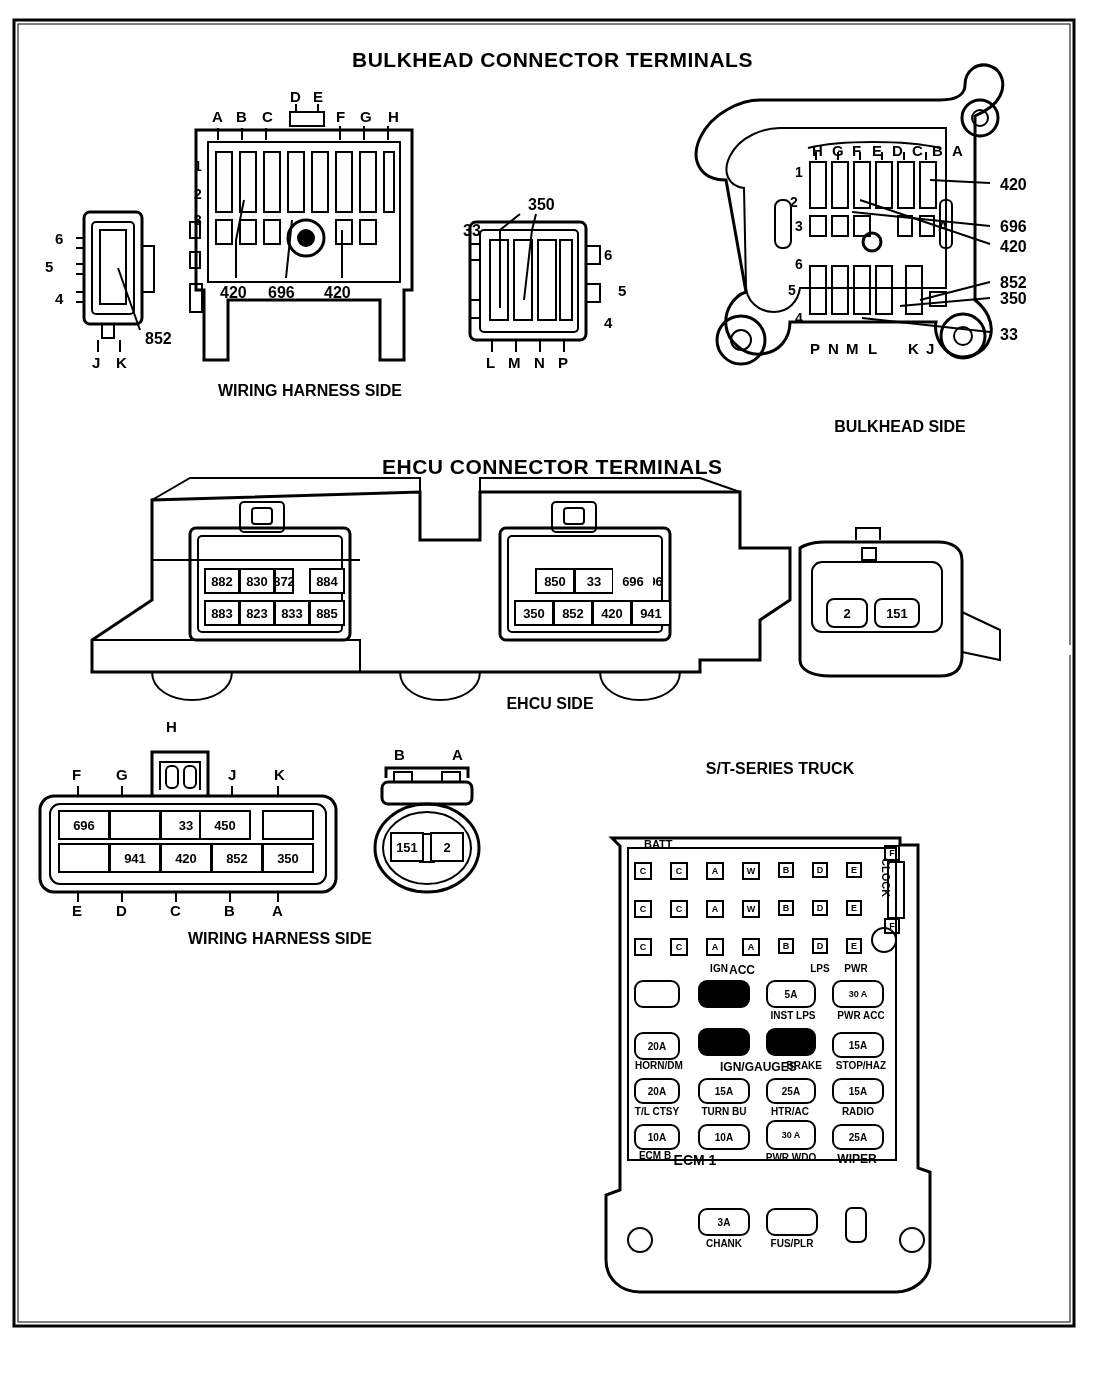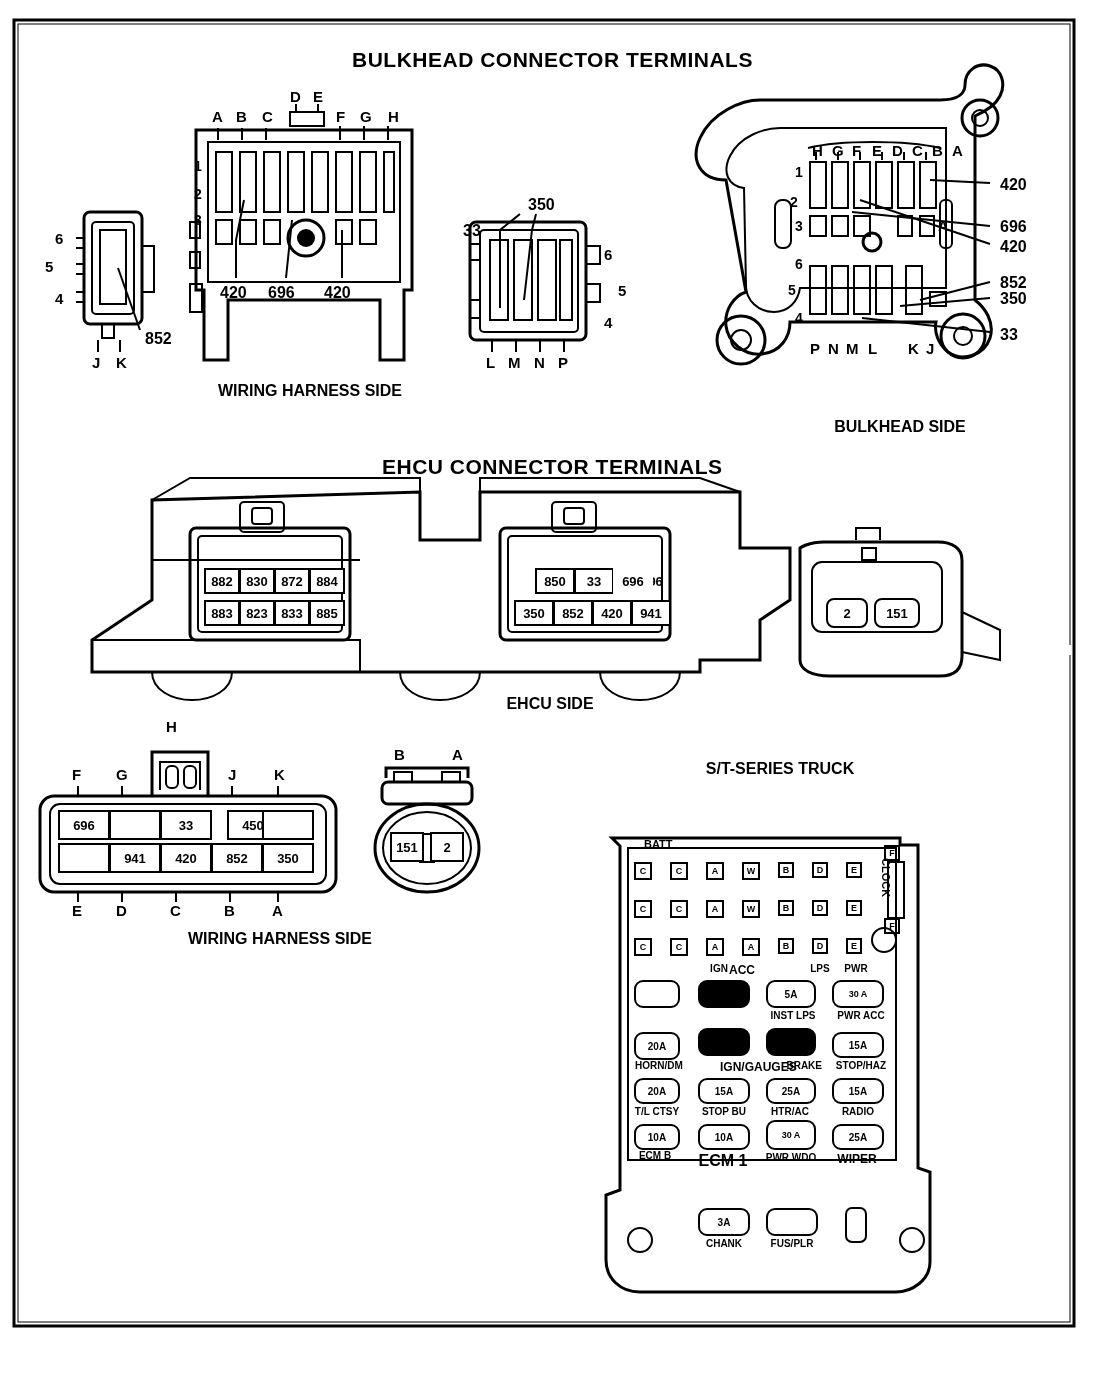--- a/index.html
+++ b/index.html
@@ -268,21 +268,21 @@
     <path d="M962,612 L1000,630 L1000,660 L962,652" fill="none" stroke="#000" stroke-width="2"></path>
 
     <path d="M400,672 C400,690 420,700 440,700 C460,700 480,690 480,672" fill="none" stroke="#000" stroke-width="2"></path>
     <path d="M600,672 C600,690 620,700 640,700 C660,700 680,690 680,672" fill="none" stroke="#000" stroke-width="2"></path>
     <path d="M152,672 C152,690 172,700 192,700 C212,700 232,690 232,672" fill="none" stroke="#000" stroke-width="2"></path>
     <path d="M740,548 L790,548" fill="none" stroke="#000" stroke-width="2"></path>
   </svg>
 
   <div class="cell" style="left:204px;top:568px;width:36px;height:26px;">882</div>
   <div class="cell" style="left:239px;top:568px;width:36px;height:26px;">830</div>
-  <div class="cell" style="left:274px;top:568px;width:36px;height:26px;">872</div>
+  <div class="cell" style="left:274px;top:568px;width:20px;height:26px;">872</div>
   <div class="cell" style="left:309px;top:568px;width:36px;height:26px;">884</div>
   <div class="cell" style="left:204px;top:600px;width:36px;height:26px;">883</div>
   <div class="cell" style="left:239px;top:600px;width:36px;height:26px;">823</div>
   <div class="cell" style="left:274px;top:600px;width:36px;height:26px;">833</div>
   <div class="cell" style="left:309px;top:600px;width:36px;height:26px;">885</div>
 
   <div class="cell" style="left:535px;top:568px;width:40px;height:26px;">850</div>
   <div class="cell" style="left:574px;top:568px;width:40px;height:26px;">33</div>
   <div class="cell" style="left:613px;top:568px;width:40px;height:26px;"></div>
   <div class="cell" style="left:652px;top:568px;width:0px;height:26px;border:none;">696</div>
@@ -318,21 +318,21 @@
   </svg>
   <div class="lbl" style="left:72px;top:766px;font-size:15px;">F</div>
   <div class="lbl" style="left:116px;top:766px;font-size:15px;">G</div>
   <div class="lbl" style="left:166px;top:718px;font-size:15px;">H</div>
   <div class="lbl" style="left:228px;top:766px;font-size:15px;">J</div>
   <div class="lbl" style="left:274px;top:766px;font-size:15px;">K</div>
 
   <div class="cell" style="left:58px;top:810px;width:52px;height:30px;">696</div>
   <div class="cell" style="left:109px;top:810px;width:52px;height:30px;"></div>
   <div class="cell" style="left:160px;top:810px;width:52px;height:30px;">33</div>
-  <div class="cell" style="left:227px;top:810px;width:52px;height:30px;">450</div>
+  <div class="cell" style="left:199px;top:810px;width:52px;height:30px;">450</div>
   <div class="cell" style="left:262px;top:810px;width:52px;height:30px;"></div>
 
   <div class="cell" style="left:58px;top:843px;width:52px;height:30px;"></div>
   <div class="cell" style="left:109px;top:843px;width:52px;height:30px;">941</div>
   <div class="cell" style="left:160px;top:843px;width:52px;height:30px;">420</div>
   <div class="cell" style="left:211px;top:843px;width:52px;height:30px;">852</div>
   <div class="cell" style="left:262px;top:843px;width:52px;height:30px;">350</div>
 
   <div class="lbl" style="left:72px;top:902px;font-size:15px;">E</div>
   <div class="lbl" style="left:116px;top:902px;font-size:15px;">D</div>
@@ -420,30 +420,30 @@
   <div class="cap" style="left:626px;top:1060px;width:66px;font-size:10px;">HORN/DM</div>
   <div class="cap" style="left:720px;top:1060px;width:76px;font-size:12px;">IGN/GAUGES</div>
   <div class="cap" style="left:760px;top:1060px;width:62px;font-size:10px;text-align:right;">BRAKE</div>
   <div class="cap" style="left:826px;top:1060px;width:70px;font-size:10px;">STOP/HAZ</div>
 
   <div class="fuse" style="left:634px;top:1078px;width:46px;height:26px;">20A</div>
   <div class="fuse" style="left:698px;top:1078px;width:52px;height:26px;">15A</div>
   <div class="fuse" style="left:766px;top:1078px;width:50px;height:26px;">25A</div>
   <div class="fuse" style="left:832px;top:1078px;width:52px;height:26px;">15A</div>
   <div class="cap" style="left:624px;top:1106px;width:66px;font-size:10px;">T/L CTSY</div>
-  <div class="cap" style="left:690px;top:1106px;width:68px;font-size:10px;">STOP BU</div>
+  <div class="cap" style="left:690px;top:1106px;width:68px;font-size:10px;">TURN BU</div>
   <div class="cap" style="left:758px;top:1106px;width:64px;font-size:10px;">HTR/AC</div>
   <div class="cap" style="left:826px;top:1106px;width:64px;font-size:10px;">RADIO</div>
 
   <div class="fuse" style="left:634px;top:1124px;width:46px;height:26px;">10A</div>
   <div class="fuse" style="left:698px;top:1124px;width:52px;height:26px;">10A</div>
   <div class="fuse" style="left:766px;top:1120px;width:50px;height:30px;font-size:9px;">30 A</div>
   <div class="fuse" style="left:832px;top:1124px;width:52px;height:26px;">25A</div>
   <div class="cap" style="left:624px;top:1150px;width:62px;font-size:10px;">ECM B</div>
-  <div class="cap" style="left:692px;top:1152px;width:62px;font-size:16px;">ECM 1</div>
+  <div class="cap" style="left:664px;top:1152px;width:62px;font-size:14px;">ECM 1</div>
   <div class="cap" style="left:756px;top:1152px;width:70px;font-size:10px;">PWR WDO</div>
   <div class="cap" style="left:826px;top:1152px;width:62px;font-size:12px;">WIPER</div>
 
   <div class="fuse" style="left:698px;top:1208px;width:52px;height:28px;">3A</div>
   <div class="fuse" style="left:766px;top:1208px;width:52px;height:28px;"></div>
   <div class="cap" style="left:692px;top:1238px;width:64px;font-size:10px;">CHANK</div>
   <div class="cap" style="left:758px;top:1238px;width:68px;font-size:10px;">FUS/PLR</div>
 
 
 </div>

